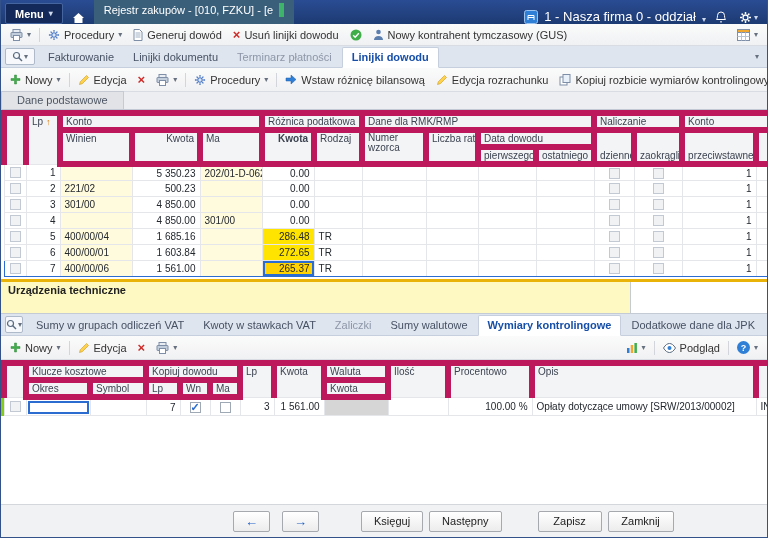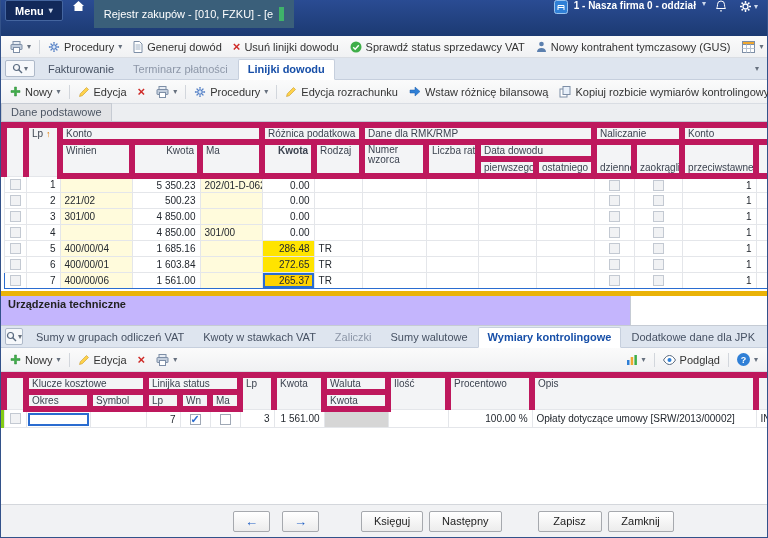--- a/index.html
+++ b/index.html
@@ -3,40 +3,40 @@
 <meta charset="utf-8">
 <style>
 *{margin:0;padding:0;box-sizing:border-box;}
 html,body{width:768px;height:538px;overflow:hidden;}
 body{font-family:"Liberation Sans",sans-serif;font-size:11px;color:#222;background:#cfd6e2;}
 .app{width:768px;height:538px;display:flex;flex-direction:column;background:#fff;border:1px solid #33528a;border-top:none;}
 .i{display:inline-block;vertical-align:middle;flex:none;}
 .chev{font-size:8px;color:#66707e;line-height:1;}
 .cw{color:#cdd9ec;}
 .sp{flex:1;}
-.titlebar{height:36px;flex:none;background:linear-gradient(#2a4c93,#1c3a72);display:flex;align-items:flex-start;color:#fff;padding:0 6px 0 4px;gap:6px;}
+.titlebar{height:24px;flex:none;background:linear-gradient(#2a4c93,#1c3a72);display:flex;align-items:flex-end;color:#fff;padding:0 6px 0 4px;gap:6px;}
 .menubtn{height:21px;background:#12295a;border:1px solid #44659f;border-radius:2px;display:flex;align-items:center;gap:5px;padding:0 9px;font-weight:bold;cursor:default;}
 .tb-home{display:flex;align-items:center;padding:0 3px;}
 .tb-tab{height:28px;display:flex;align-items:center;padding:0 10px;color:#d9e3f2;gap:6px;white-space:nowrap;}
 .tb-tab.active{background:#3a5f7a;color:#fff;}
 .tabdot{width:5px;height:14px;background:#3fb36a;display:inline-block;}
-.comp{font-weight:bold;font-size:10px;white-space:nowrap;}
+.comp{font-weight:normal;font-size:13px;white-space:nowrap;}
 .tbicon{display:flex;align-items:center;gap:2px;padding:0 3px;}
 .toolbar{height:22px;flex:none;background:linear-gradient(#fbfbfb,#f0f1f3);border-bottom:1px solid #d9dde3;display:flex;align-items:center;padding:0 4px;gap:1px;}
 .tbtn{display:flex;align-items:center;gap:4px;padding:2px 5px;border-radius:2px;white-space:nowrap;color:#333;}
 .tsep{width:1px;height:14px;background:#d2d6dc;margin:0 2px;flex:none;}
 .xicon{color:#cf2a27;font-weight:bold;font-size:13px;line-height:10px;}
 .helpicon{width:13px;height:13px;border-radius:50%;background:#2f7fd6;color:#fff;font-weight:bold;font-size:9px;display:inline-flex;align-items:center;justify-content:center;flex:none;}
 .tabrow{height:22px;flex:none;background:#dee5ef;border-bottom:1px solid #c6cfdd;display:flex;align-items:flex-end;padding:0 4px;gap:1px;}
 .filterbox{width:30px;height:17px;background:#f6f8fb;border:1px solid #aeb9c9;border-radius:2px;margin:0 3px 0 0;display:flex;align-items:center;justify-content:center;gap:1px;align-self:center;}
 .tab{padding:3px 9px 4px;color:#465163;white-space:nowrap;}
 .tab.muted{color:#8d97a8;}
 .tab.active{background:#fff;color:#174fa8;font-weight:bold;border:1px solid #c6cfdd;border-bottom:1px solid #fff;border-radius:2px 2px 0 0;margin-bottom:-1px;}
 .subtabs{height:18px;flex:none;background:#eceden;background:#eceef1;border-bottom:1px solid #c2c9d4;display:flex;align-items:flex-end;}
-.subtab{padding:2px 9px 3px;background:#e2e3e6;border:1px solid #c6cbd3;border-bottom:none;color:#4c5563;margin-right:1px;white-space:nowrap;}
+.subtab{padding:2px 15px 3px;background:#e2e3e6;border:1px solid #c6cbd3;border-bottom:none;color:#4c5563;margin-right:1px;white-space:nowrap;}
 .subtab.active{background:#d8e7fb;color:#15479c;font-weight:bold;}
 .gridwrap{height:169px;flex:none;overflow:hidden;background:#fff;}
 table.grid{border-collapse:collapse;table-layout:fixed;font-size:10px;}
 .grid th{background:#f3f4f6;border:6px solid #be185d;font-weight:normal;color:#3c4350;text-align:left;padding:0 3px;white-space:nowrap;overflow:hidden;vertical-align:top;}
 .grid td{border:1px solid #e4e6ea;padding:0 4px;white-space:nowrap;overflow:hidden;height:16px;background:#fff;color:#23282f;}
 .grid .num{text-align:right;}
 .grid .ctr{text-align:center;}
 .h1 th{height:12px;border-bottom:none;}
 .h2 th{height:13px;}
 .h3 th{height:13px;vertical-align:bottom;}
@@ -47,21 +47,21 @@
 .y{background:#fffbdc !important;}
 .hl{background:#ffe400 !important;}
 .fc{background:#ffd200 !important;box-shadow:inset 0 0 0 2px #2a6cd0;}
 tr.sel td{border-top:1px solid #2a6cd0;border-bottom:1px solid #2a6cd0;}
 tr.sel td:first-child{border-left:1px solid #2a6cd0;}
 .cb{display:inline-block;width:11px;height:11px;border:1px solid #9fa8b5;background:#fff;vertical-align:middle;position:relative;}
 .cb.dim{background:#f1f2f4;border-color:#c3c9d2;}
 .cb.checked::after{content:"✓";position:absolute;left:0;top:-2px;color:#2a6cd0;font-size:11px;font-weight:bold;}
 .gray{background:#d6d6d6 !important;}
 .editbox{height:13px;width:100%;border:2px solid #2a6cd0;background:#fff;}
-.descwrap{height:35px;flex:none;display:flex;border-top:5px solid #eab308;border-bottom:1px solid #c5cbd4;background:#c4b5fd;}
+.descwrap{height:35px;flex:none;display:flex;border-top:3px solid #eab308;border-bottom:1px solid #c5cbd4;background:#fef9c3;}
 .descL{flex:1;border-right:1px solid #c5cbd4;padding:2px 7px;font-weight:bold;overflow:hidden;}
 .descR{width:136px;flex:none;background:#fff;}
 .g2wrap{flex:none;background:#84cc16;overflow:hidden;}
 .filler{flex:1;background:#fff;}
 .footer{height:33px;flex:none;background:#f1f2f4;border-top:1px solid #d4d7dc;display:flex;align-items:center;padding:0 6px;}
 .btn{height:21px;background:linear-gradient(#ffffff,#ececec);border:1px solid #a6a9ae;border-radius:2px;display:inline-flex;align-items:center;justify-content:center;padding:0 12px;white-space:nowrap;color:#222;cursor:default;}
 .abtn{width:37px;padding:0;color:#1f5fc4;font-weight:bold;font-size:13px;}
 </style>
 </head>
 <body>
@@ -135,21 +135,20 @@
     </div>
     <div class="tbtn">
       <span class="xicon">×</span>
       <span>Usuń linijki dowodu</span>
     </div>
     <div class="tbtn">
       <svg class="i" width="12" height="12" viewBox="0 0 12 12">
           <circle cx="6" cy="6" r="5.5" fill="#3fae49"></circle>
           <path d="M3.2 6.2l2 2 3.6-4" stroke="#fff" stroke-width="1.4" fill="none"></path>
         </svg>
-      <span>Sprawdź status sprzedawcy VAT</span>
     </div>
     <div class="tbtn">
       <svg class="i" width="11" height="12" viewBox="0 0 11 12">
           <circle cx="5.5" cy="3" r="2.3" fill="#5b7fae"></circle>
           <path d="M1 11c0-2.5 2-4 4.5-4S10 8.5 10 11z" fill="#5b7fae"></path>
         </svg>
       <span>Nowy kontrahent tymczasowy (GUS)</span>
     </div>
     <div class="sp"></div>
     <div class="tbtn">
@@ -165,20 +164,21 @@
 
   <div class="tabrow">
     <div class="filterbox">
       <svg class="i" width="11" height="11" viewBox="0 0 11 11">
           <circle cx="4.5" cy="4.5" r="3" fill="none" stroke="#5a6b80" stroke-width="1.2"></circle>
           <path d="M6.8 6.8L10 10" stroke="#5a6b80" stroke-width="1.4"></path>
         </svg>
       <span class="chev">▾</span>
     </div>
     <div class="tab"><span>Fakturowanie</span></div>
+    <div class="tab"><span>Linijki dokumentu</span></div>
     <div class="tab muted"><span>Terminarz płatności</span></div>
     <div class="tab active"><span>Linijki dowodu</span></div>
     <div class="sp"></div>
     <span class="chev" style="align-self:center;margin-right:4px;">▾</span>
   </div>
 
   <div class="toolbar" style="height:24px;">
     <div class="tbtn">
       <svg class="i" width="11" height="11" viewBox="0 0 11 11">
           <path d="M4.5 1h2v3.5H10v2H6.5V10h-2V6.5H1v-2h3.5z" fill="#3fae49" stroke="#2e8a38" stroke-width="0.5"></path>
@@ -210,30 +210,30 @@
           <g stroke="#4a78c2" stroke-width="1.4">
             <path d="M6.5 1v2M6.5 10v2M1 6.5h2M10 6.5h2M2.8 2.8l1.3 1.3M8.9 8.9l1.3 1.3M10.2 2.8L8.9 4.1M4.1 8.9l-1.3 1.3"></path>
           </g>
           <circle cx="6.5" cy="6.5" r="2.4" fill="#dce8f8" stroke="#4a78c2" stroke-width="1.2"></circle>
         </svg>
       <span>Procedury</span>
       <span class="chev">▾</span>
     </div>
     <div class="tsep"></div>
     <div class="tbtn">
+      <svg class="i" width="12" height="11" viewBox="0 0 12 11">
+          <path d="M1 4h5V1l5 4.5L6 10V7H1z" fill="#2f7fd6" stroke="#1f5fa8" stroke-width="0.5"></path>
+        </svg>
+      <span>Wstaw różnicę bilansową</span>
+    </div>
+    <div class="tbtn">
       <svg class="i" width="12" height="12" viewBox="0 0 12 12">
           <path d="M1.5 10.5l.8-2.8 6.2-6.2 2 2-6.2 6.2z" fill="#ffd24a" stroke="#c79a2a" stroke-width="0.6"></path>
         </svg>
       <span>Edycja rozrachunku</span>
-    </div>
-    <div class="tbtn">
-      <svg class="i" width="12" height="11" viewBox="0 0 12 11">
-          <path d="M1 4h5V1l5 4.5L6 10V7H1z" fill="#2f7fd6" stroke="#1f5fa8" stroke-width="0.5"></path>
-        </svg>
-      <span>Wstaw różnicę bilansową</span>
     </div>
     <div class="tbtn">
       <svg class="i" width="12" height="12" viewBox="0 0 12 12">
           <rect x="1" y="3" width="7" height="8" fill="#fff" stroke="#7d8ea6"></rect>
           <rect x="4" y="0.5" width="7" height="8" fill="#e8f0fa" stroke="#7d8ea6"></rect>
         </svg>
       <span>Kopiuj rozbicie wymiarów kontrolingowych</span>
     </div>
     <div class="sp"></div>
 
@@ -500,21 +500,21 @@
           <col style="width:64px">
           <col style="width:60px">
           <col style="width:84px">
           <col style="width:224px">
           <col style="width:60px">
       </colgroup>
       <thead>
         <tr class="h1">
           <th rowspan="2"></th>
           <th colspan="2">Klucze kosztowe</th>
-          <th colspan="3">Linijka status</th>
+          <th colspan="3">Kopiuj dowodu</th>
           <th rowspan="2">Lp</th>
           <th rowspan="2">Kwota</th>
           <th>Waluta</th>
           <th rowspan="2">Ilość</th>
           <th rowspan="2">Procentowo</th>
           <th rowspan="2">Opis</th>
           <th rowspan="2"></th>
         </tr>
         <tr class="h2">
           <th>Okres</th>

